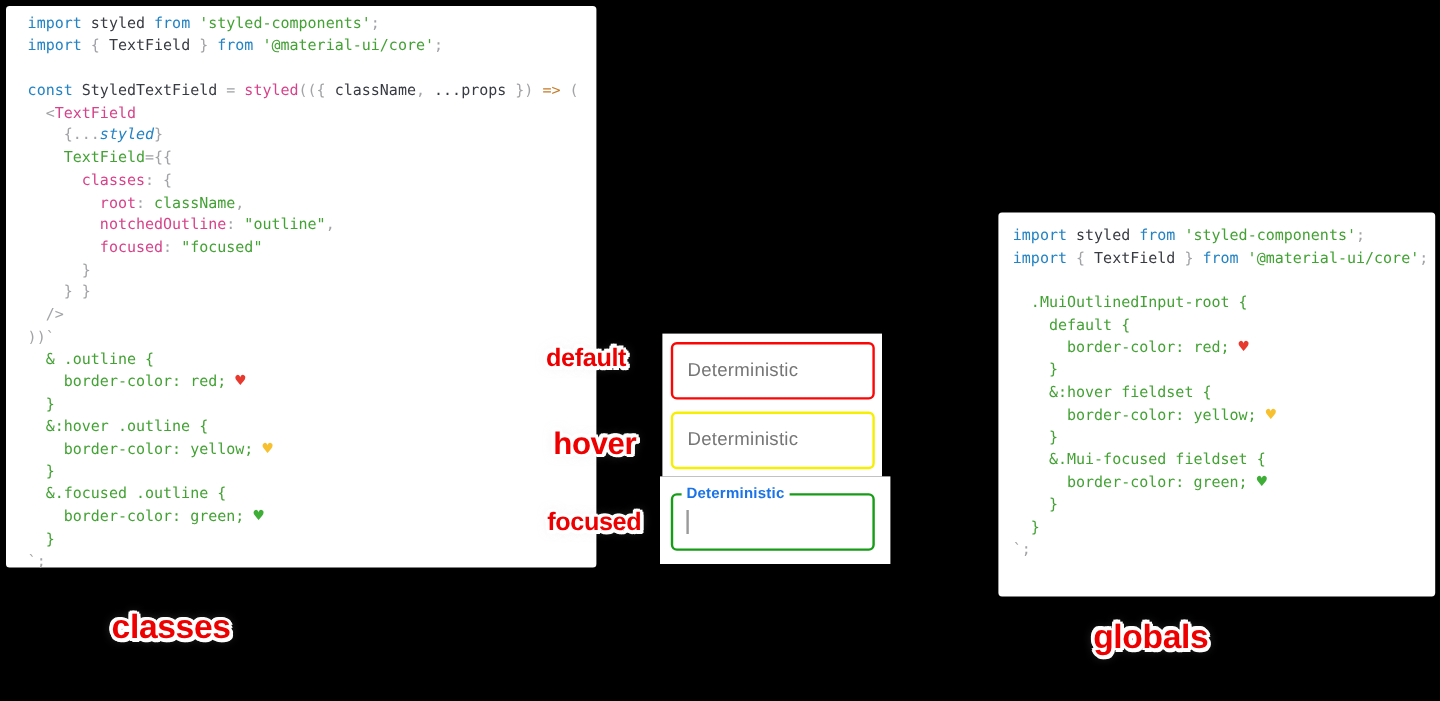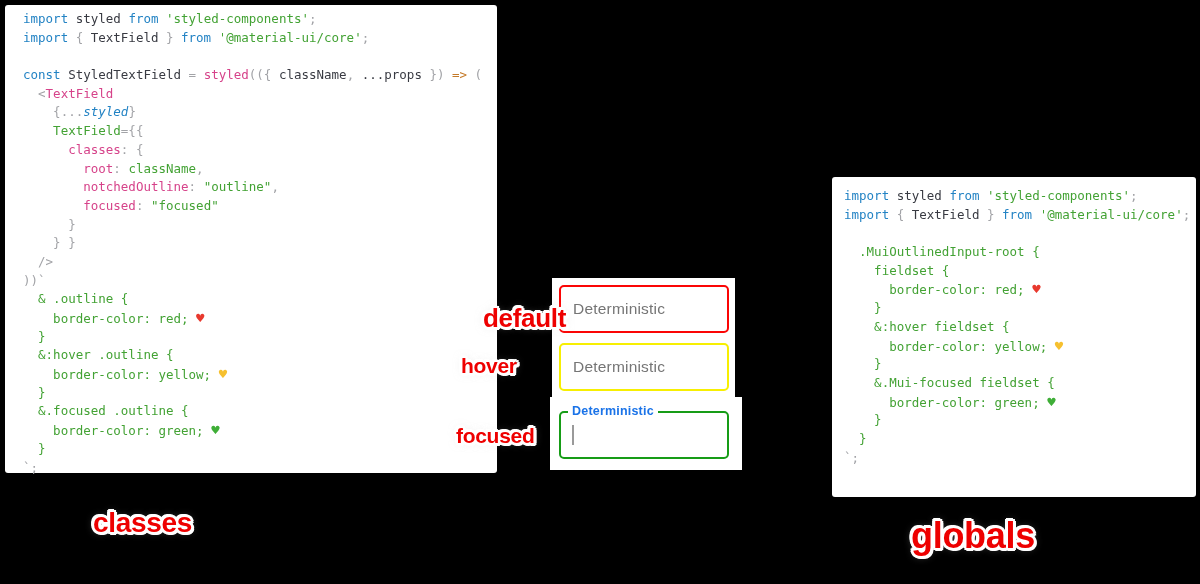--- a/index.html
+++ b/index.html
@@ -53,25 +53,25 @@
   .caret{position:absolute;left:11px;top:12px;width:2px;height:20px;background:#9a9a9a;}
 
   
   .sticker{position:absolute;color:var(--c-label_red);font-weight:700;
     letter-spacing:-.3px;
     text-shadow:
       3px 0 0 #fff,-3px 0 0 #fff,0 3px 0 #fff,0 -3px 0 #fff,
       2px 2px 0 #fff,-2px 2px 0 #fff,2px -2px 0 #fff,-2px -2px 0 #fff,
       3px 2px 0 #fff,-3px -2px 0 #fff,2px 3px 0 #fff,-2px -3px 0 #fff,
       0 0 9px rgba(200,200,200,.55);}
-  #label-default{left:455px;top:303px;font-size:26px;margin-left:28px;}
-  #label-hover{left:461px;top:354px;font-size:21px;}
+  #label-default{left:455px;top:287px;font-size:21px;}
+  #label-hover{left:461px;top:354px;font-size:26px;}
   #label-focused{left:456px;top:424px;font-size:21px;}
   #caption-classes{left:93px;top:507px;font-size:28px;}
-  #caption-globals{left:911px;top:515px;font-size:36px;}
+  #caption-globals{left:911px;top:515px;font-size:28px;}
 </style>
 </head>
 <body>
 
 <div class="stage">
 
   <div id="left-code" class="code-card">
       <div class="code-line"><span class="tok-kw">import</span><span class="tok-pl"> styled </span><span class="tok-kw">from</span><span class="tok-str"> 'styled-components'</span><span class="tok-pun">;</span></div>
       <div class="code-line"><span class="tok-kw">import</span><span class="tok-pun"> { </span><span class="tok-pl">TextField</span><span class="tok-pun"> } </span><span class="tok-kw">from</span><span class="tok-str"> '@material-ui/core'</span><span class="tok-pun">;</span></div>
       <div class="code-line">&nbsp;</div>
@@ -97,21 +97,21 @@
       <div class="code-line"><span class="tok-str">    border-color: green; </span><span class="tok-hg">♥</span></div>
       <div class="code-line"><span class="tok-str">  }</span></div>
       <div class="code-line"><span class="tok-pun">`;</span></div>
     </div>
 
   <div id="right-code" class="code-card">
       <div class="code-line"><span class="tok-kw">import</span><span class="tok-pl"> styled </span><span class="tok-kw">from</span><span class="tok-str"> 'styled-components'</span><span class="tok-pun">;</span></div>
       <div class="code-line"><span class="tok-kw">import</span><span class="tok-pun"> { </span><span class="tok-pl">TextField</span><span class="tok-pun"> } </span><span class="tok-kw">from</span><span class="tok-str"> '@material-ui/core'</span><span class="tok-pun">;</span></div>
       <div class="code-line">&nbsp;</div>
       <div class="code-line"><span class="tok-str">  .MuiOutlinedInput-root {</span></div>
-      <div class="code-line"><span class="tok-str">    fieldset {</span></div>
+      <div class="code-line"><span class="tok-str">    default {</span></div>
       <div class="code-line"><span class="tok-str">      border-color: red; </span><span class="tok-hr">♥</span></div>
       <div class="code-line"><span class="tok-str">    }</span></div>
       <div class="code-line"><span class="tok-str">    &amp;:hover fieldset {</span></div>
       <div class="code-line"><span class="tok-str">      border-color: yellow; </span><span class="tok-hy">♥</span></div>
       <div class="code-line"><span class="tok-str">    }</span></div>
       <div class="code-line"><span class="tok-str">    &amp;.Mui-focused fieldset {</span></div>
       <div class="code-line"><span class="tok-str">      border-color: green; </span><span class="tok-hg">♥</span></div>
       <div class="code-line"><span class="tok-str">    }</span></div>
       <div class="code-line"><span class="tok-str">  }</span></div>
       <div class="code-line"><span class="tok-pun">`;</span></div>

